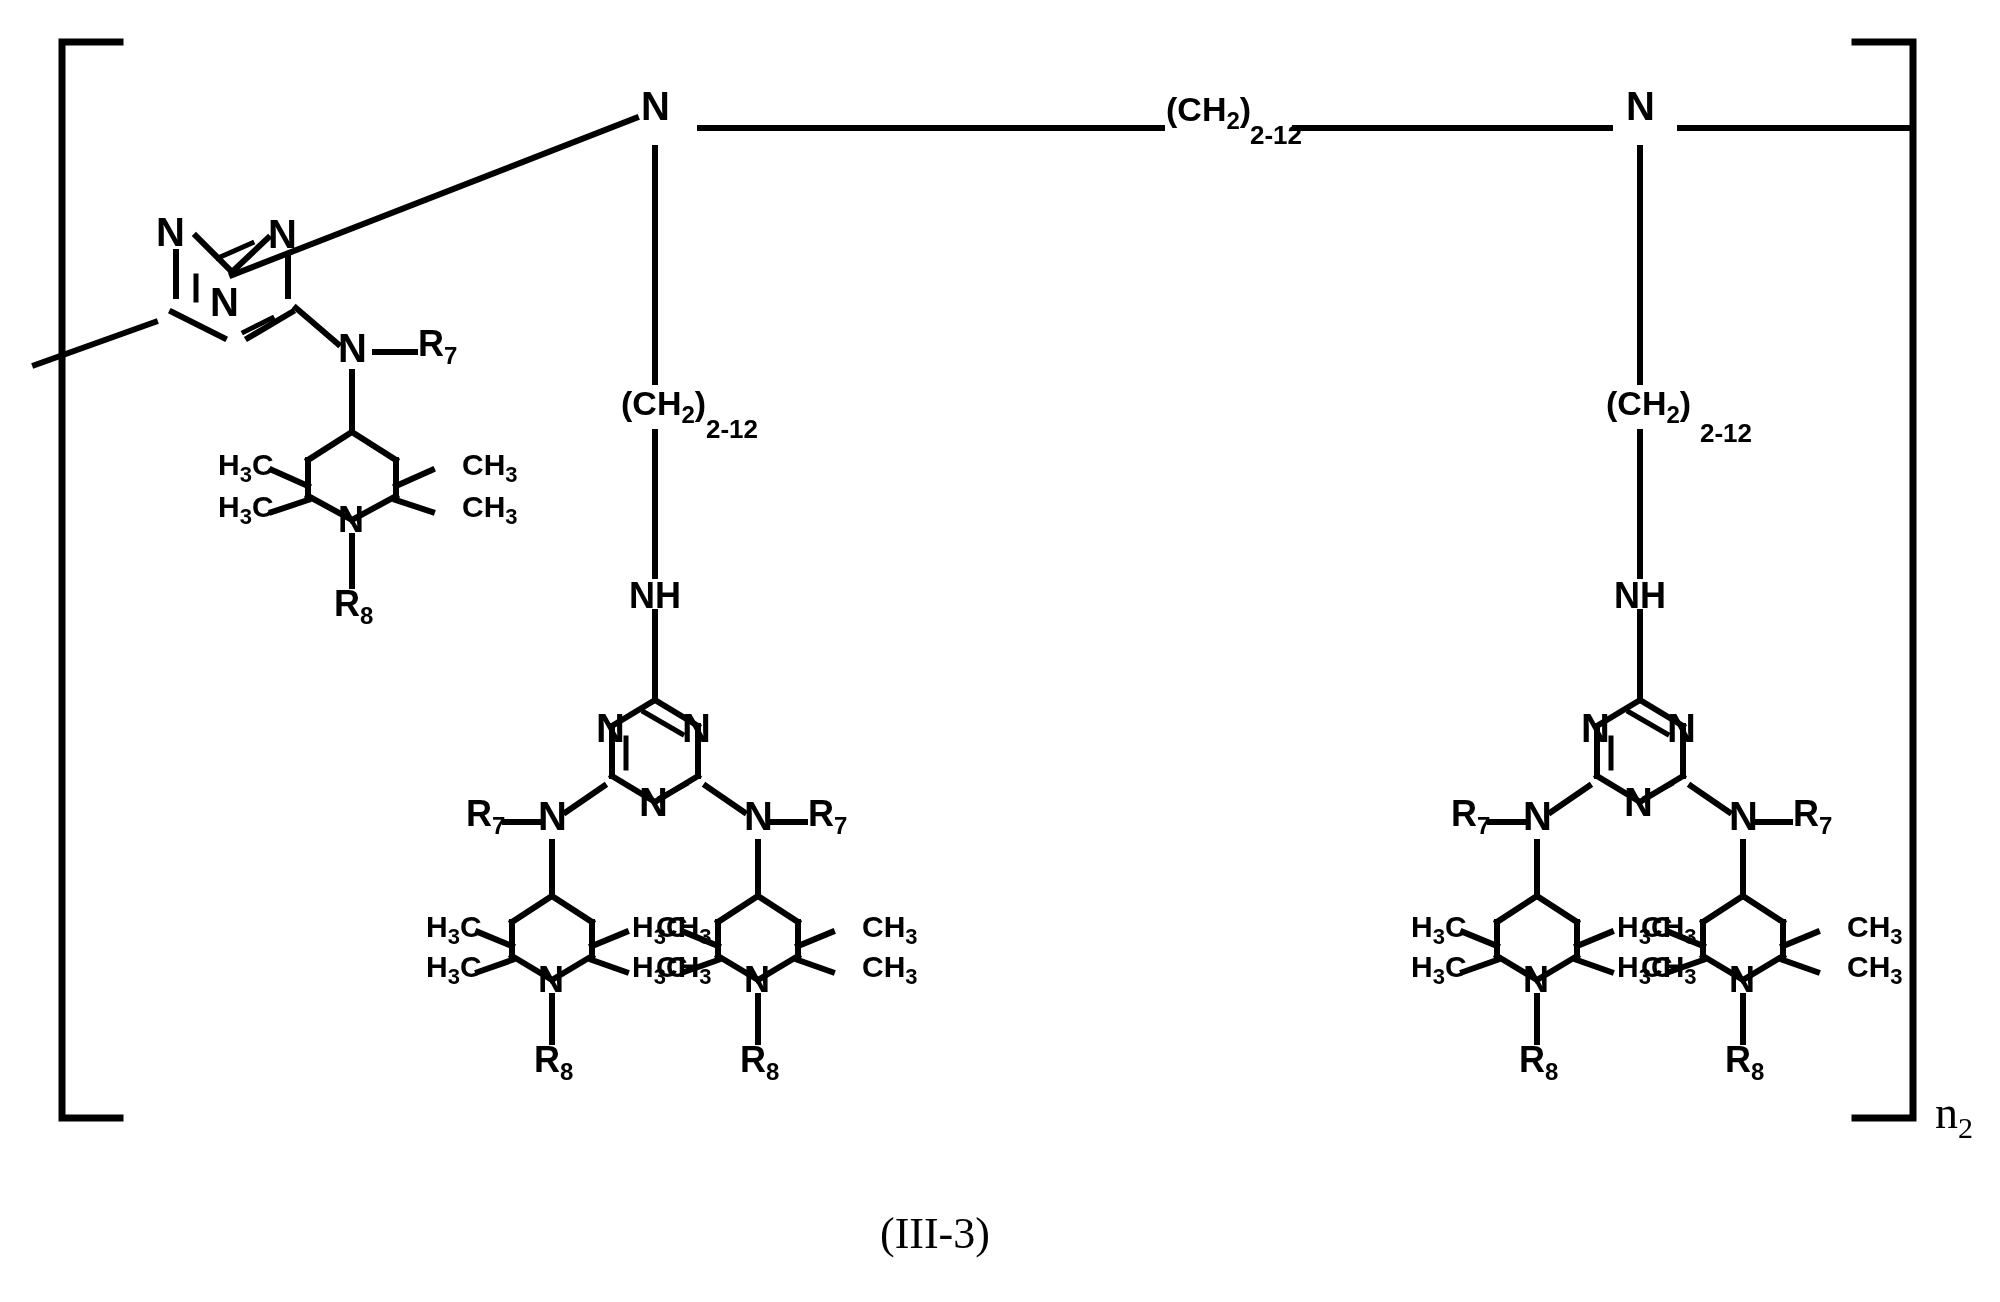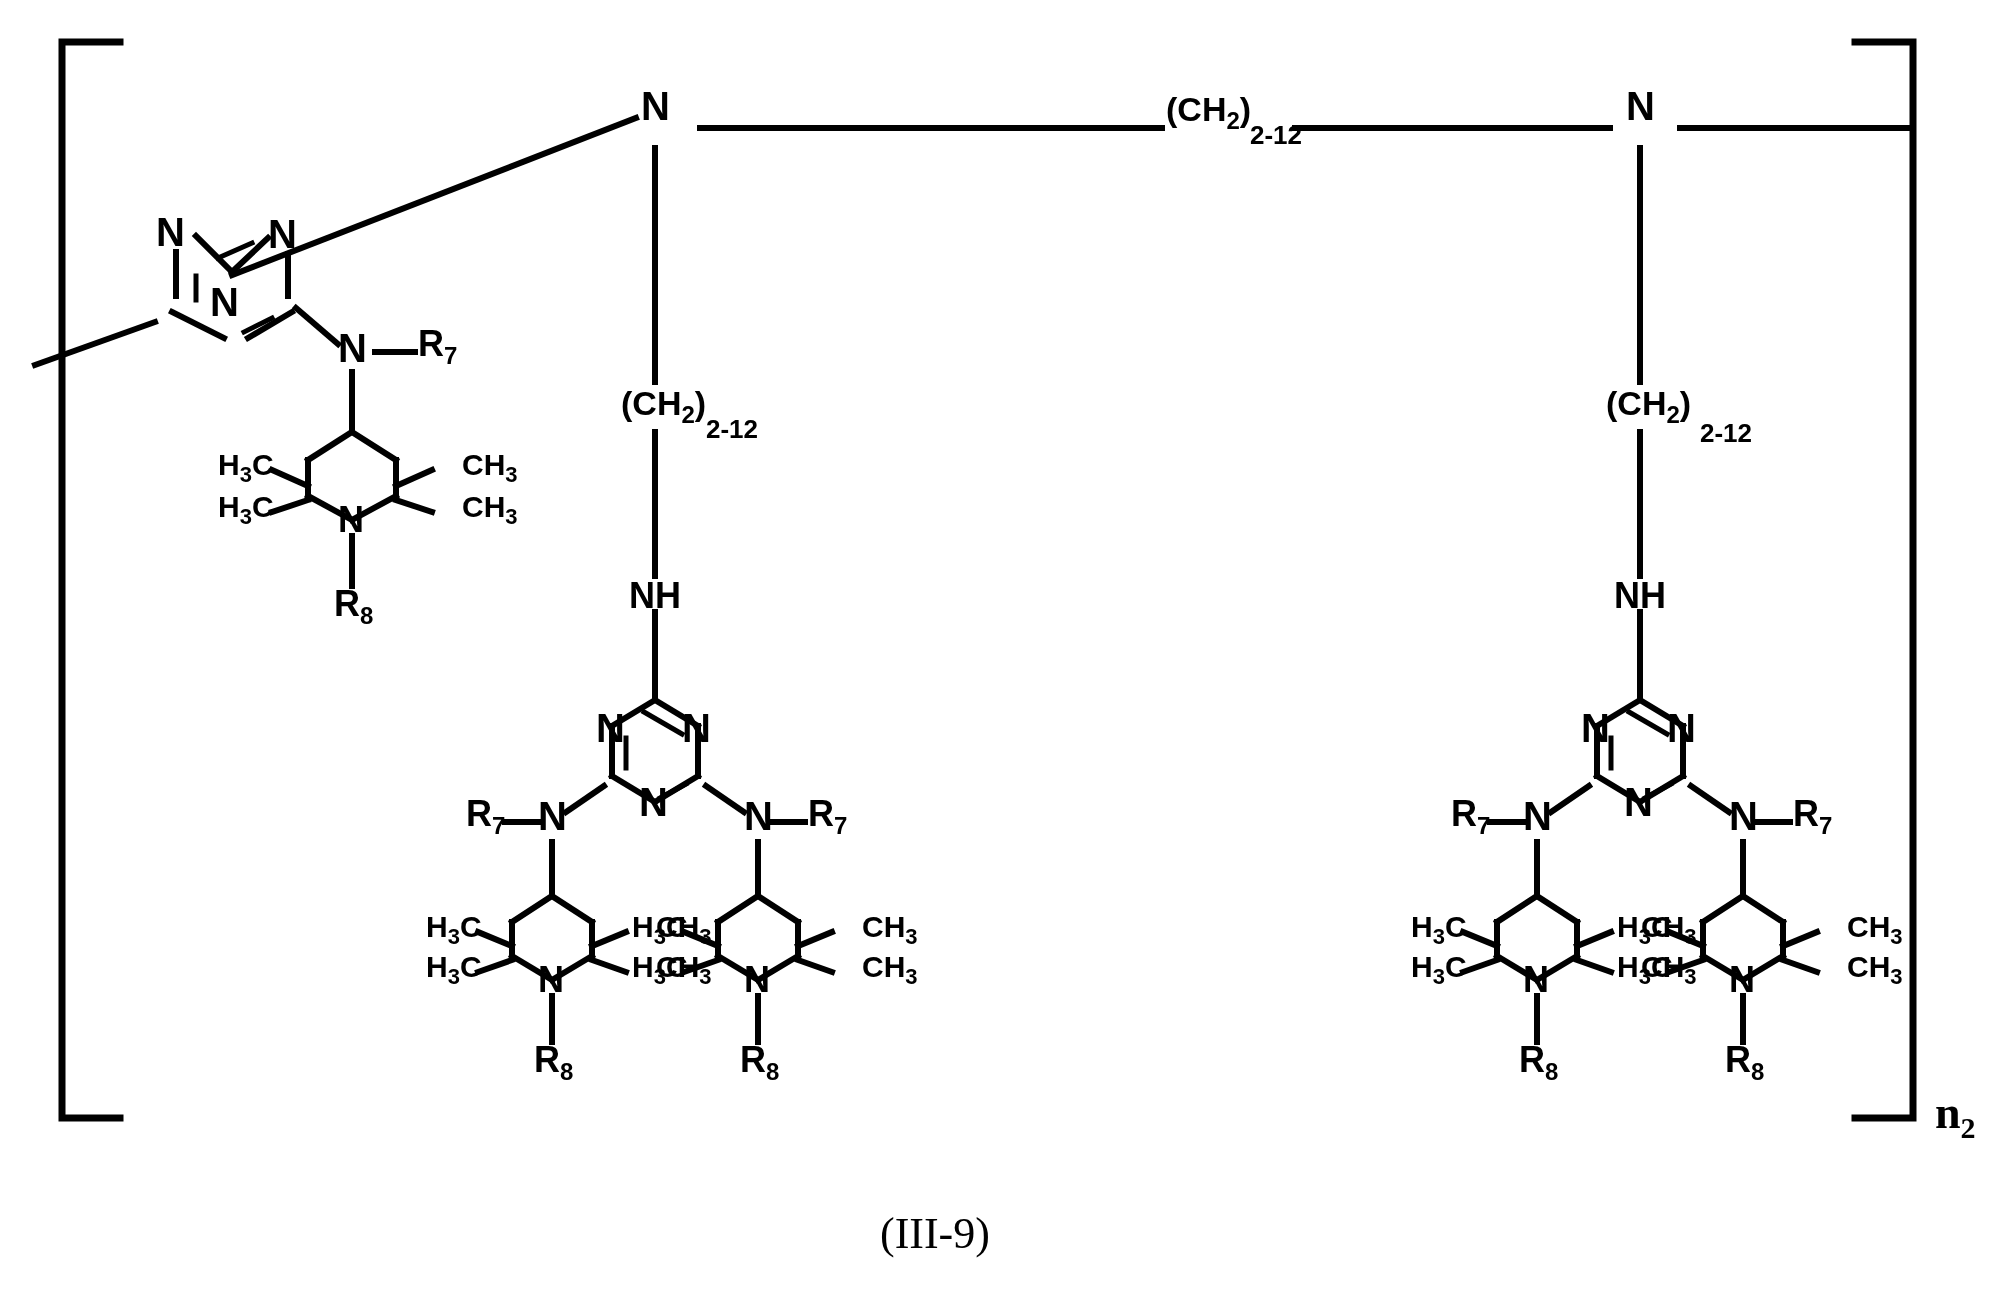--- a/index.html
+++ b/index.html
@@ -289,17 +289,17 @@
   <div class="lbl atom-sm" style="left:1523px;top:962px;">N</div>
   <div class="lbl rl" style="left:1519px;top:1042px;">R<span>8</span></div>
 
   <div class="lbl grp-sm" style="left:1589px;top:912px;">H<span style="font-size:22px;vertical-align:sub;">3</span>C</div>
   <div class="lbl grp-sm" style="left:1589px;top:952px;">H<span style="font-size:22px;vertical-align:sub;">3</span>C</div>
   <div class="lbl grp-sm" style="left:1819px;top:912px;">CH<span style="font-size:22px;vertical-align:sub;">3</span></div>
   <div class="lbl grp-sm" style="left:1819px;top:952px;">CH<span style="font-size:22px;vertical-align:sub;">3</span></div>
   <div class="lbl atom-sm" style="left:1729px;top:962px;">N</div>
   <div class="lbl rl" style="left:1725px;top:1042px;">R<span>8</span></div>
 
-  <div class="lbl nsub" style="left:1935px;top:1090px;font-weight:700;">n<span>2</span></div>
-
-  <div class="lbl caption" style="left:880px;top:1212px;">(III-9)</div>
+  <div class="lbl nsub" style="left:1935px;top:1090px;font-weight:400;">n<span>2</span></div>
+
+  <div class="lbl caption" style="left:880px;top:1212px;">(III-3)</div>
 
 </div>
 
 </body></html>

